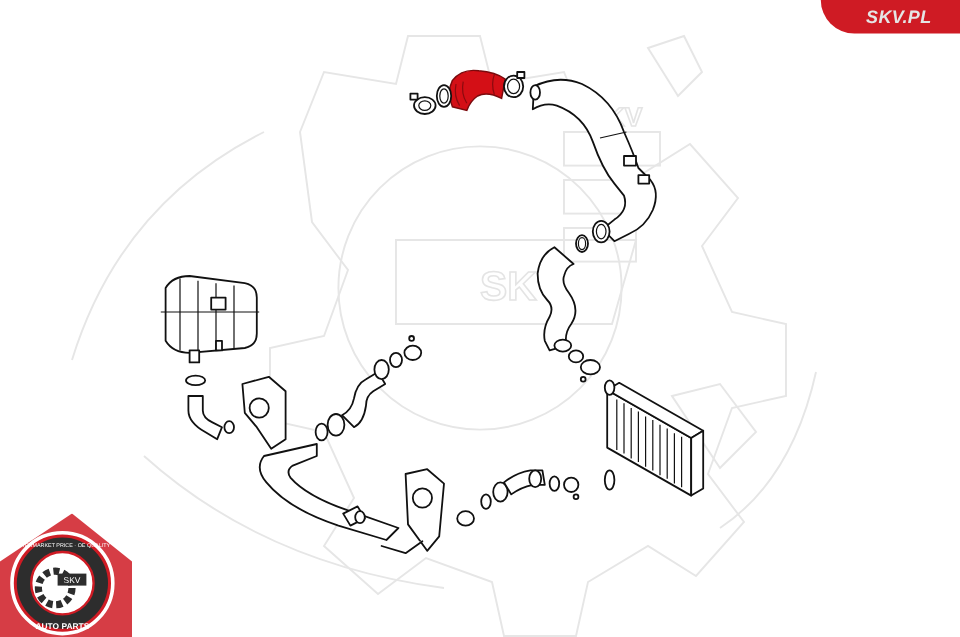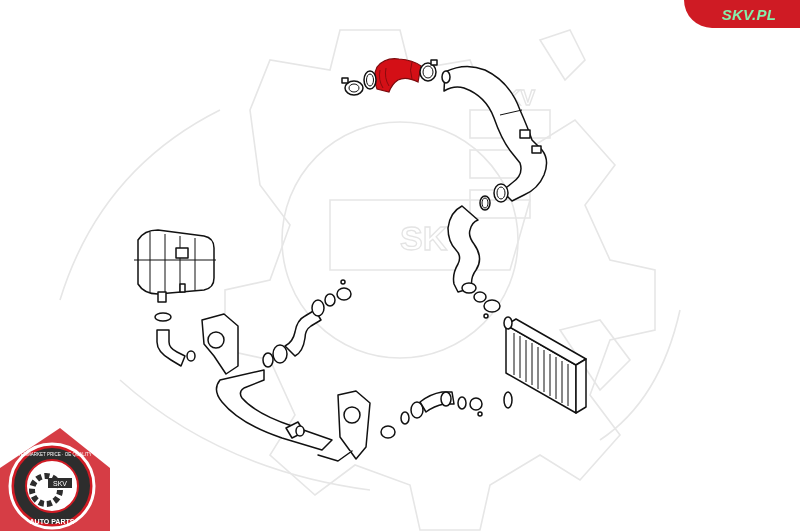--- a/index.html
+++ b/index.html
@@ -5,21 +5,21 @@
   html,body{margin:0;padding:0;background:#ffffff;}
   #stage{position:relative;width:800px;height:531px;overflow:hidden;background:#ffffff;font-family:"Liberation Sans",sans-serif;}
   svg{position:absolute;left:0;top:0;}
   .wm{fill:none;stroke:#e6e6e6;stroke-width:1.6;}
   .wmtext{fill:none;stroke:#e4e4e4;stroke-width:1.3;font-family:"Liberation Sans",sans-serif;font-size:34px;font-weight:bold;}
   .ln{fill:#ffffff;stroke:#111111;stroke-width:1.5;stroke-linejoin:round;stroke-linecap:round;}
   .ln-thin{fill:none;stroke:#111111;stroke-width:1;}
   .hl{fill:#d40f16;stroke:#7a0a0d;stroke-width:1.2;}
   .hl-line{fill:none;stroke:#8a0a0e;stroke-width:1;}
   #brand-tab{position:absolute;right:0;top:0;width:116px;height:28px;background:#cf1b24;border-bottom-left-radius:34px;display:flex;align-items:center;justify-content:center;}
-  #brand-tab span{color:#86efac;font-weight:bold;font-style:italic;font-size:15px;letter-spacing:0.3px;padding-left:14px;font-family:"Liberation Sans",sans-serif;}
+  #brand-tab span{color:#e5e5e5;font-weight:bold;font-style:italic;font-size:15px;letter-spacing:0.3px;padding-left:14px;font-family:"Liberation Sans",sans-serif;}
 </style>
 </head>
 <body>
 
 <div id="stage">
 
   <svg width="800" height="531" viewBox="0 0 800 531">
 
     <g>
       <path class="wm" d="M400,70 m-150,40 l20,-50 l60,10 l10,-40 l60,0 l10,40 l60,-10 l20,50 l45,35 l40,-25 l40,45 l-30,40 l25,55 l45,10 l0,60 l-45,10 l-20,55 l30,40 l-40,45 l-40,-25 l-50,30 l-10,45 l-60,0 l-10,-45 l-55,-20 l-40,30 l-45,-40 l25,-40 l-25,-55 l-45,-10 l0,-60 l45,-10 l20,-55 l-30,-40 z"></path>

